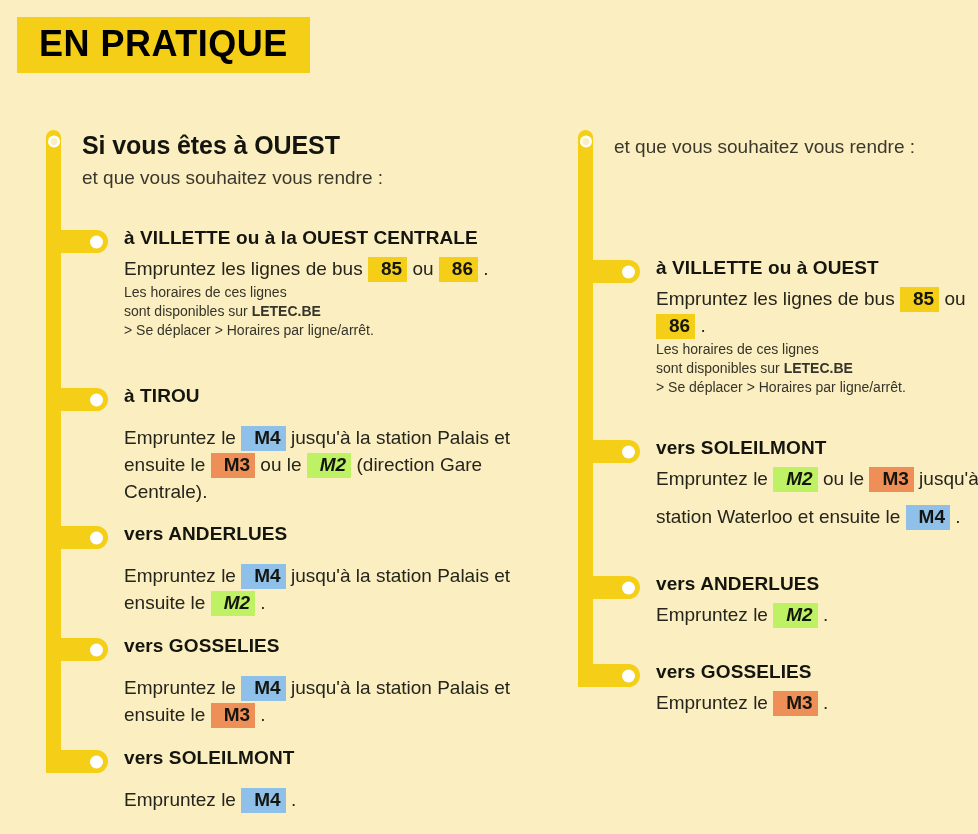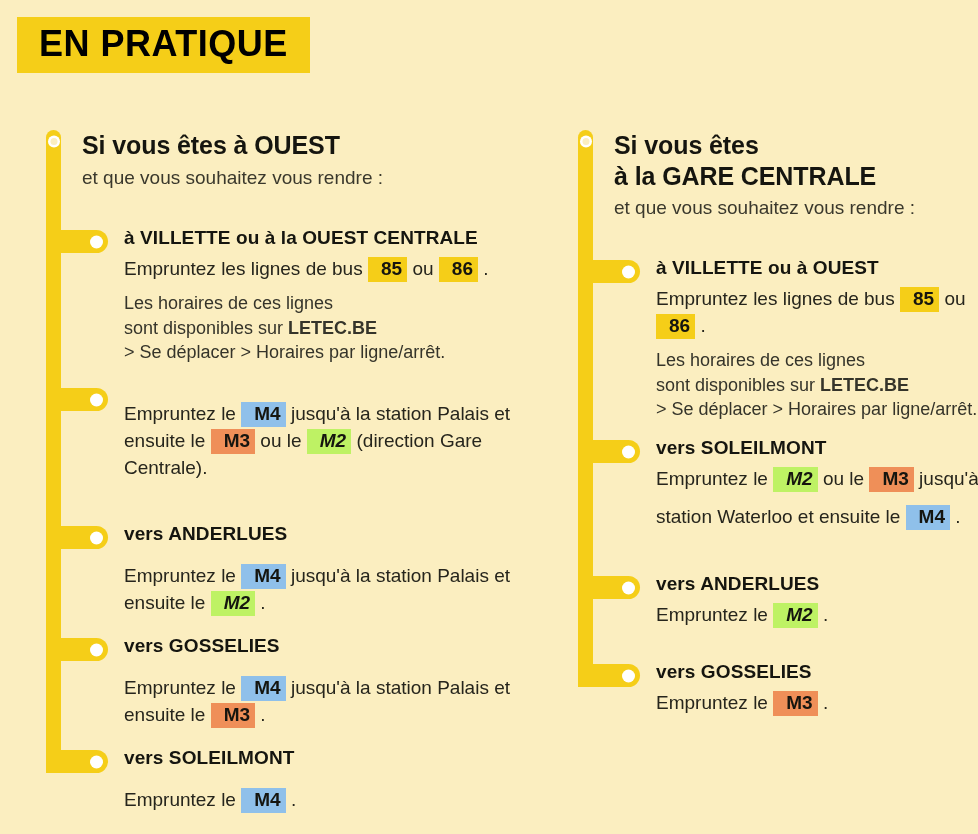--- a/index.html
+++ b/index.html
@@ -128,22 +128,22 @@
     line-height: 1.25;
     letter-spacing: 0.1px;
   }
   .branch-text {
     margin-top: 6px;
     font-size: 19px;
     line-height: 1.42;
     color: #26251c;
   }
   .note {
-    margin-top: 8px;
-    font-size: 18px;
+    margin-top: 0;
+    font-size: 14px;
     line-height: 1.38;
     color: #35342a;
   }
   .note b { font-weight: 700; }
 
   
   .badge {
     display: inline-block;
     font-weight: 700;
     padding: 1px 5px 2px 13px;
@@ -186,20 +186,21 @@
             <div>sont disponibles sur <b>LETEC.BE</b></div>
             <div>&gt; Se déplacer &gt; Horaires par ligne/arrêt.</div>
           </div>
         </div>
       </div>
       <div class="branch" style="top: 258px;">
         <div class="branch-stub">
           <div class="node"></div>
         </div>
         <div class="branch-body">
+          <div class="branch-title">à TIROU</div>
           <div class="branch-text">Empruntez le <span class="badge m4">M4</span> jusqu'à la station Palais et ensuite le <span class="badge m3">M3</span> ou le <span class="badge m2">M2</span> (direction Gare Centrale).</div>
         </div>
       </div>
       <div class="branch" style="top: 396px;">
         <div class="branch-stub">
           <div class="node"></div>
         </div>
         <div class="branch-body">
           <div class="branch-title">vers ANDERLUES</div>
           <div class="branch-text">Empruntez le <span class="badge m4">M4</span> jusqu'à la station Palais et ensuite le <span class="badge m2">M2</span> .</div>
@@ -222,24 +223,20 @@
           <div class="branch-title">vers SOLEILMONT</div>
           <div class="branch-text">Empruntez le <span class="badge m4">M4</span> .</div>
         </div>
       </div>
     </div>
     <div class="column right">
       <div class="trunk" style="height: 546px;">
         <div class="trunk-dot"></div>
       </div>
       <div class="col-head">
-        <h2>
-          <div>Si vous êtes</div>
-          <div>à la GARE CENTRALE</div>
-        </h2>
         <div class="subtitle">et que vous souhaitez vous rendre :</div>
       </div>
       <div class="branch" style="top: 130px;">
         <div class="branch-stub">
           <div class="node"></div>
         </div>
         <div class="branch-body">
           <div class="branch-title">à VILLETTE ou à OUEST</div>
           <div class="branch-text">Empruntez les lignes de bus <span class="badge bus">85</span> ou <span class="badge bus">86</span> .</div>
           <div class="note">

